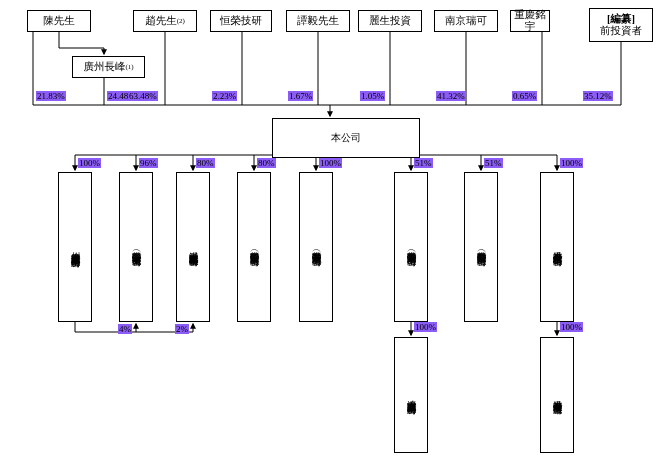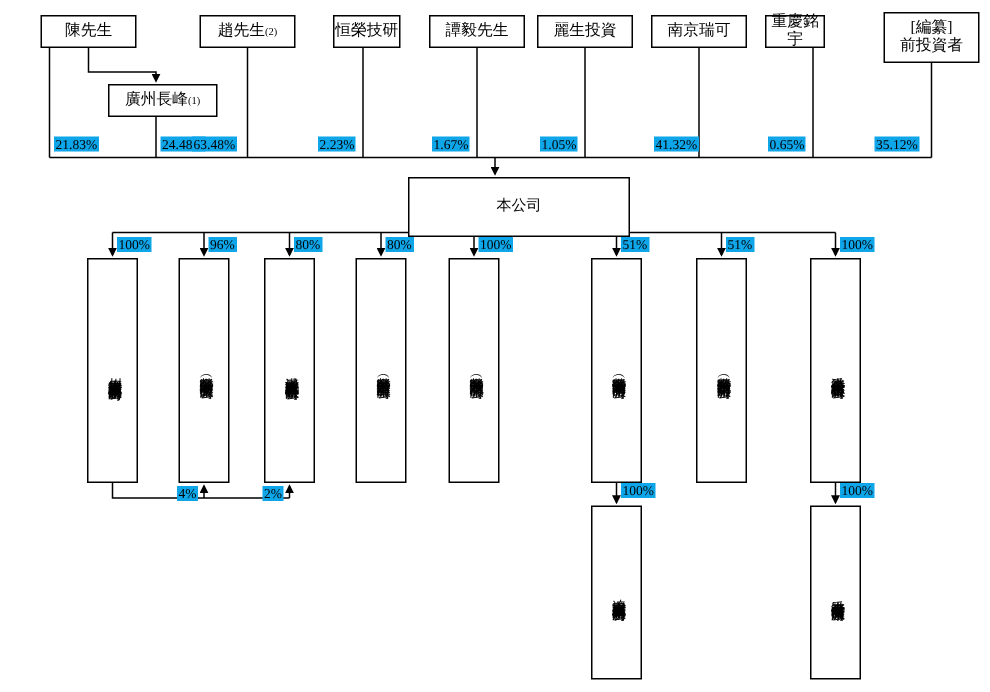--- a/index.html
+++ b/index.html
@@ -17,24 +17,24 @@
   .top-box { height:22px; }
   .tall-box { height:34px; flex-direction:column; }
   .company-box { height:40px; font-size:10px;margin-left:16px; }
   .sub-box { width:34px; height:150px; }
   .sub2-box { width:34px; height:116px; }
   .vtext {
     writing-mode:vertical-rl; text-orientation:mixed;
     font-size:9.5px; line-height:1; letter-spacing:0.5px; white-space:nowrap;
   }
   .pct {
-    position:absolute; font-size:9px; white-space:nowrap; background:#0ea5e9; padding:0 1px;
+    position:absolute; font-size:9px; white-space:nowrap; background:#8b5cf6; padding:0 1px;
   }
   .note { font-size:7px; vertical-align:super; line-height:1; }
-  .bold { font-weight:normal; }
+  .bold { font-weight:bold; }
 </style>
 </head>
 <body>
 
 <div class="canvas">
 
   <svg class="connectors" width="660" height="461" viewBox="0 0 660 461">
     <defs>
       <marker id="arrow" viewBox="0 0 10 10" refX="8" refY="5" markerWidth="6" markerHeight="6" orient="auto">
         <path d="M0,0 L10,5 L0,10 Z" fill="#000"></path>
@@ -78,21 +78,21 @@
     </g>
   </svg>
 
   <div class="box top-box" style="left:27px;top:10px;width:64px">
     <span>陳先生</span>
   </div>
   <div class="box top-box" style="left:133px;top:10px;width:64px">
     <span>趙先生</span>
       <span class="note">(2)</span>
   </div>
-  <div class="box top-box" style="left:222px;top:10px;width:45px">
+  <div class="box top-box" style="left:210px;top:10px;width:62px">
     <span>恒榮技研</span>
   </div>
   <div class="box top-box" style="left:286px;top:10px;width:64px">
     <span>譚毅先生</span>
   </div>
   <div class="box top-box" style="left:434px;top:10px;width:64px">
     <span>南京瑞可</span>
   </div>
   <div class="box top-box" style="left:358px;top:10px;width:64px">
     <span>麗生投資</span>

